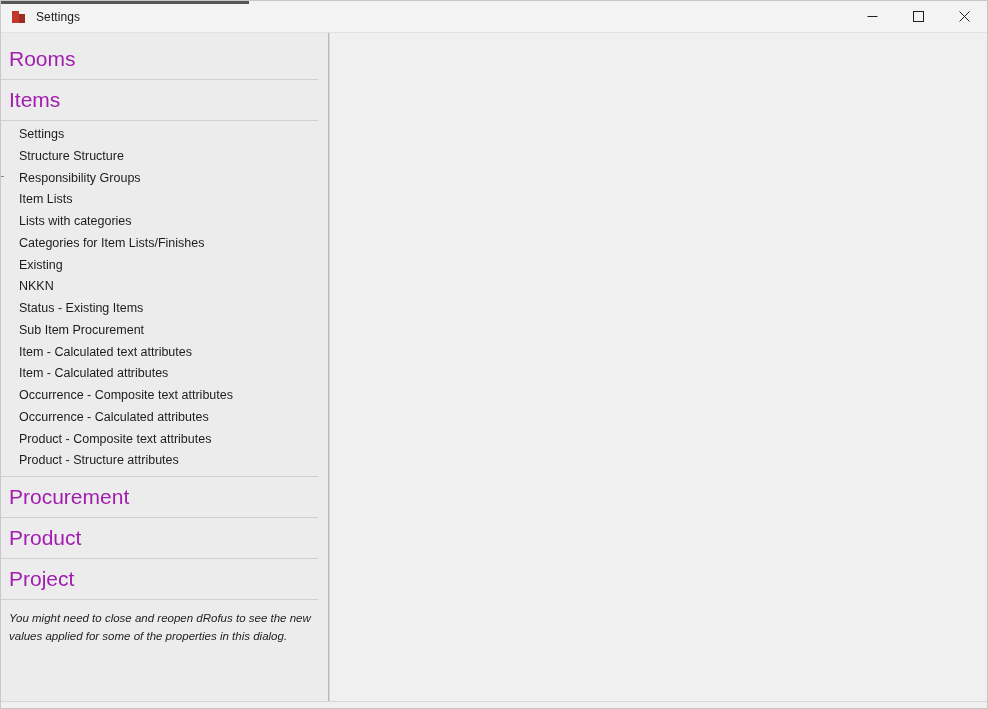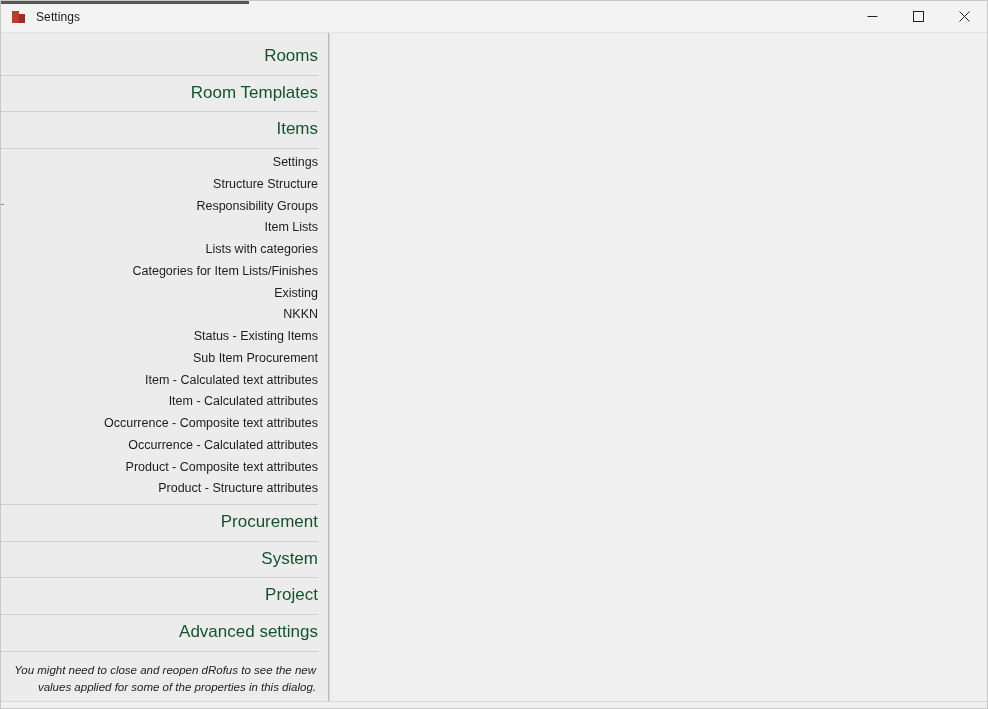--- a/index.html
+++ b/index.html
@@ -14,21 +14,20 @@
     background: #ffffff;
   }
   .window {
     width: 988px;
     height: 709px;
     box-sizing: border-box;
     display: flex;
     flex-direction: column;
     background: #ffffff;
     border: 1px solid #c8c8c8;
-    text-align: right;
   }
   
   .titlebar {
     height: 31px;
     min-height: 31px;
     background: #f3f3f3;
     display: flex;
     align-items: center;
     border-bottom: 1px solid #e2e2e2;
     position: relative;
@@ -105,22 +104,22 @@
   }
   .sidebar-scroll {
     flex: 1;
     overflow: hidden;
     padding-top: 4px;
   }
   .group {
     padding: 0 0 0 0;
   }
   .group-header {
-    font-size: 17px;
-    color: #14532d;
+    font-size: 21px;
+    color: #a21caf;
     padding: 8px 0 9px 8px;
     margin: 0 10px 0 0;
     border-bottom: 1px solid #cfcfd0;
     line-height: 1.1;
   }
   .group-header.first { padding-top: 10px; }
   .sub-item {
     font-size: 12.5px;
     color: #1c1c1c;
     padding: 2px 0 2px 18px;
@@ -196,23 +195,20 @@
 
   <div class="body">
 
     <div class="sidebar">
       <div class="sidebar-scroll">
 
         <div class="group">
           <div class="group-header first">Rooms</div>
         </div>
 
-        <div class="group">
-          <div class="group-header">Room Templates</div>
-        </div>
 
         <div class="group">
           <div class="group-header">Items</div>
           <div class="sub-list">
             <div class="sub-item">Settings</div>
             <div class="sub-item">Structure Structure</div>
             <div class="sub-item">
               <span class="tick"></span>
               <span>Responsibility Groups</span>
             </div>
@@ -230,30 +226,27 @@
             <div class="sub-item">Product - Composite text attributes</div>
             <div class="sub-item">Product - Structure attributes</div>
           </div>
         </div>
 
         <div class="group">
           <div class="group-header">Procurement</div>
         </div>
 
         <div class="group">
-          <div class="group-header">System</div>
+          <div class="group-header">Product</div>
         </div>
 
         <div class="group">
           <div class="group-header">Project</div>
         </div>
 
-        <div class="group">
-          <div class="group-header">Advanced settings</div>
-        </div>
 
         <div class="note">You might need to close and reopen dRofus to see the new values applied for some of the properties in this dialog.</div>
       </div>
     </div>
 
     <div class="content"></div>
   </div>
 
   <div class="statusbar"></div>
 </div>

